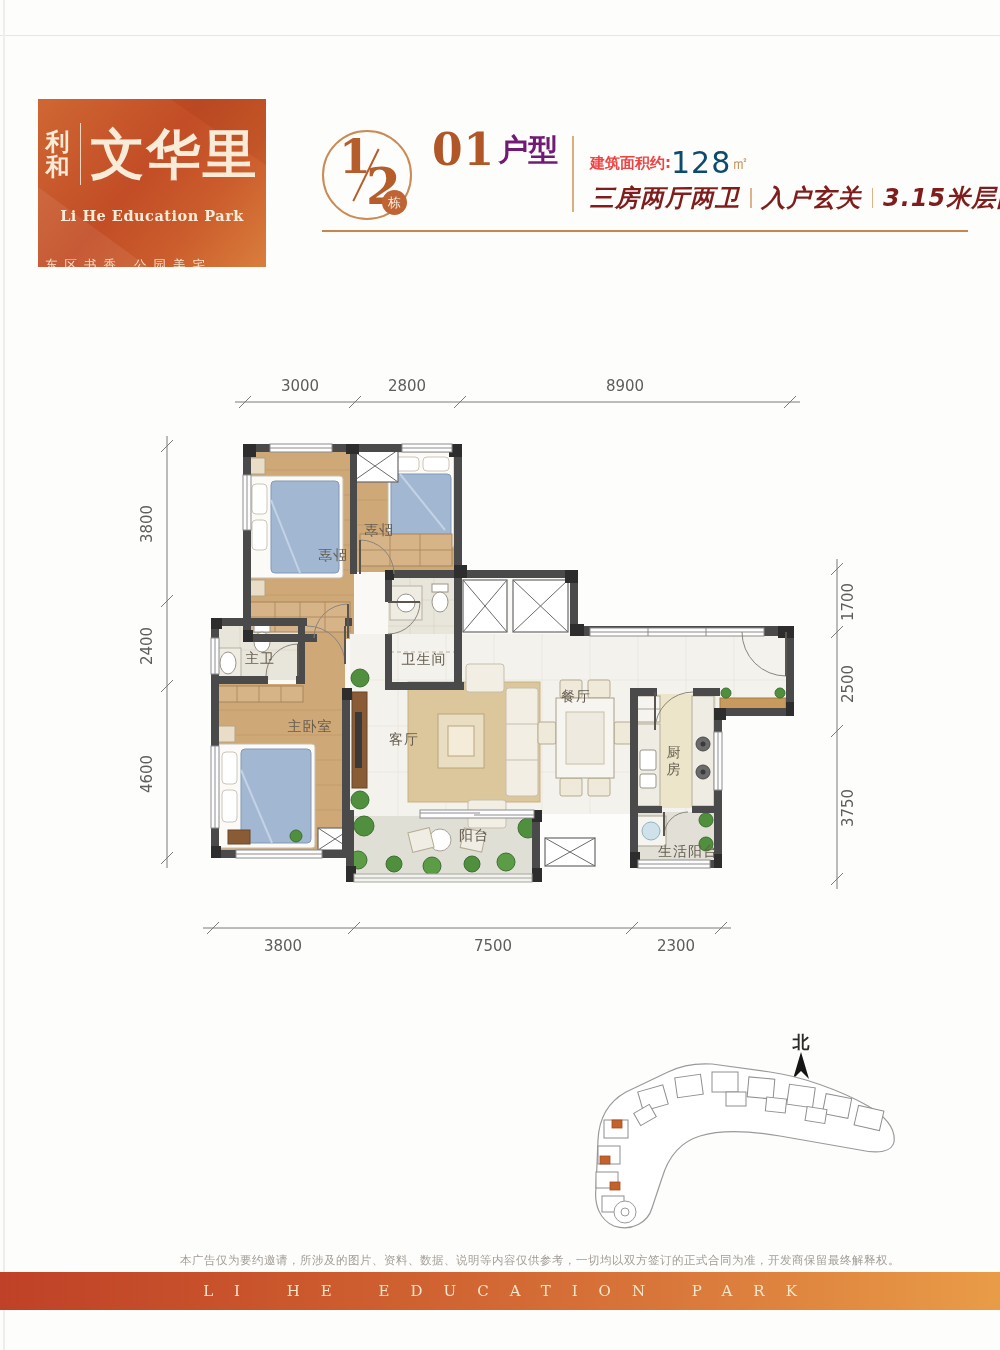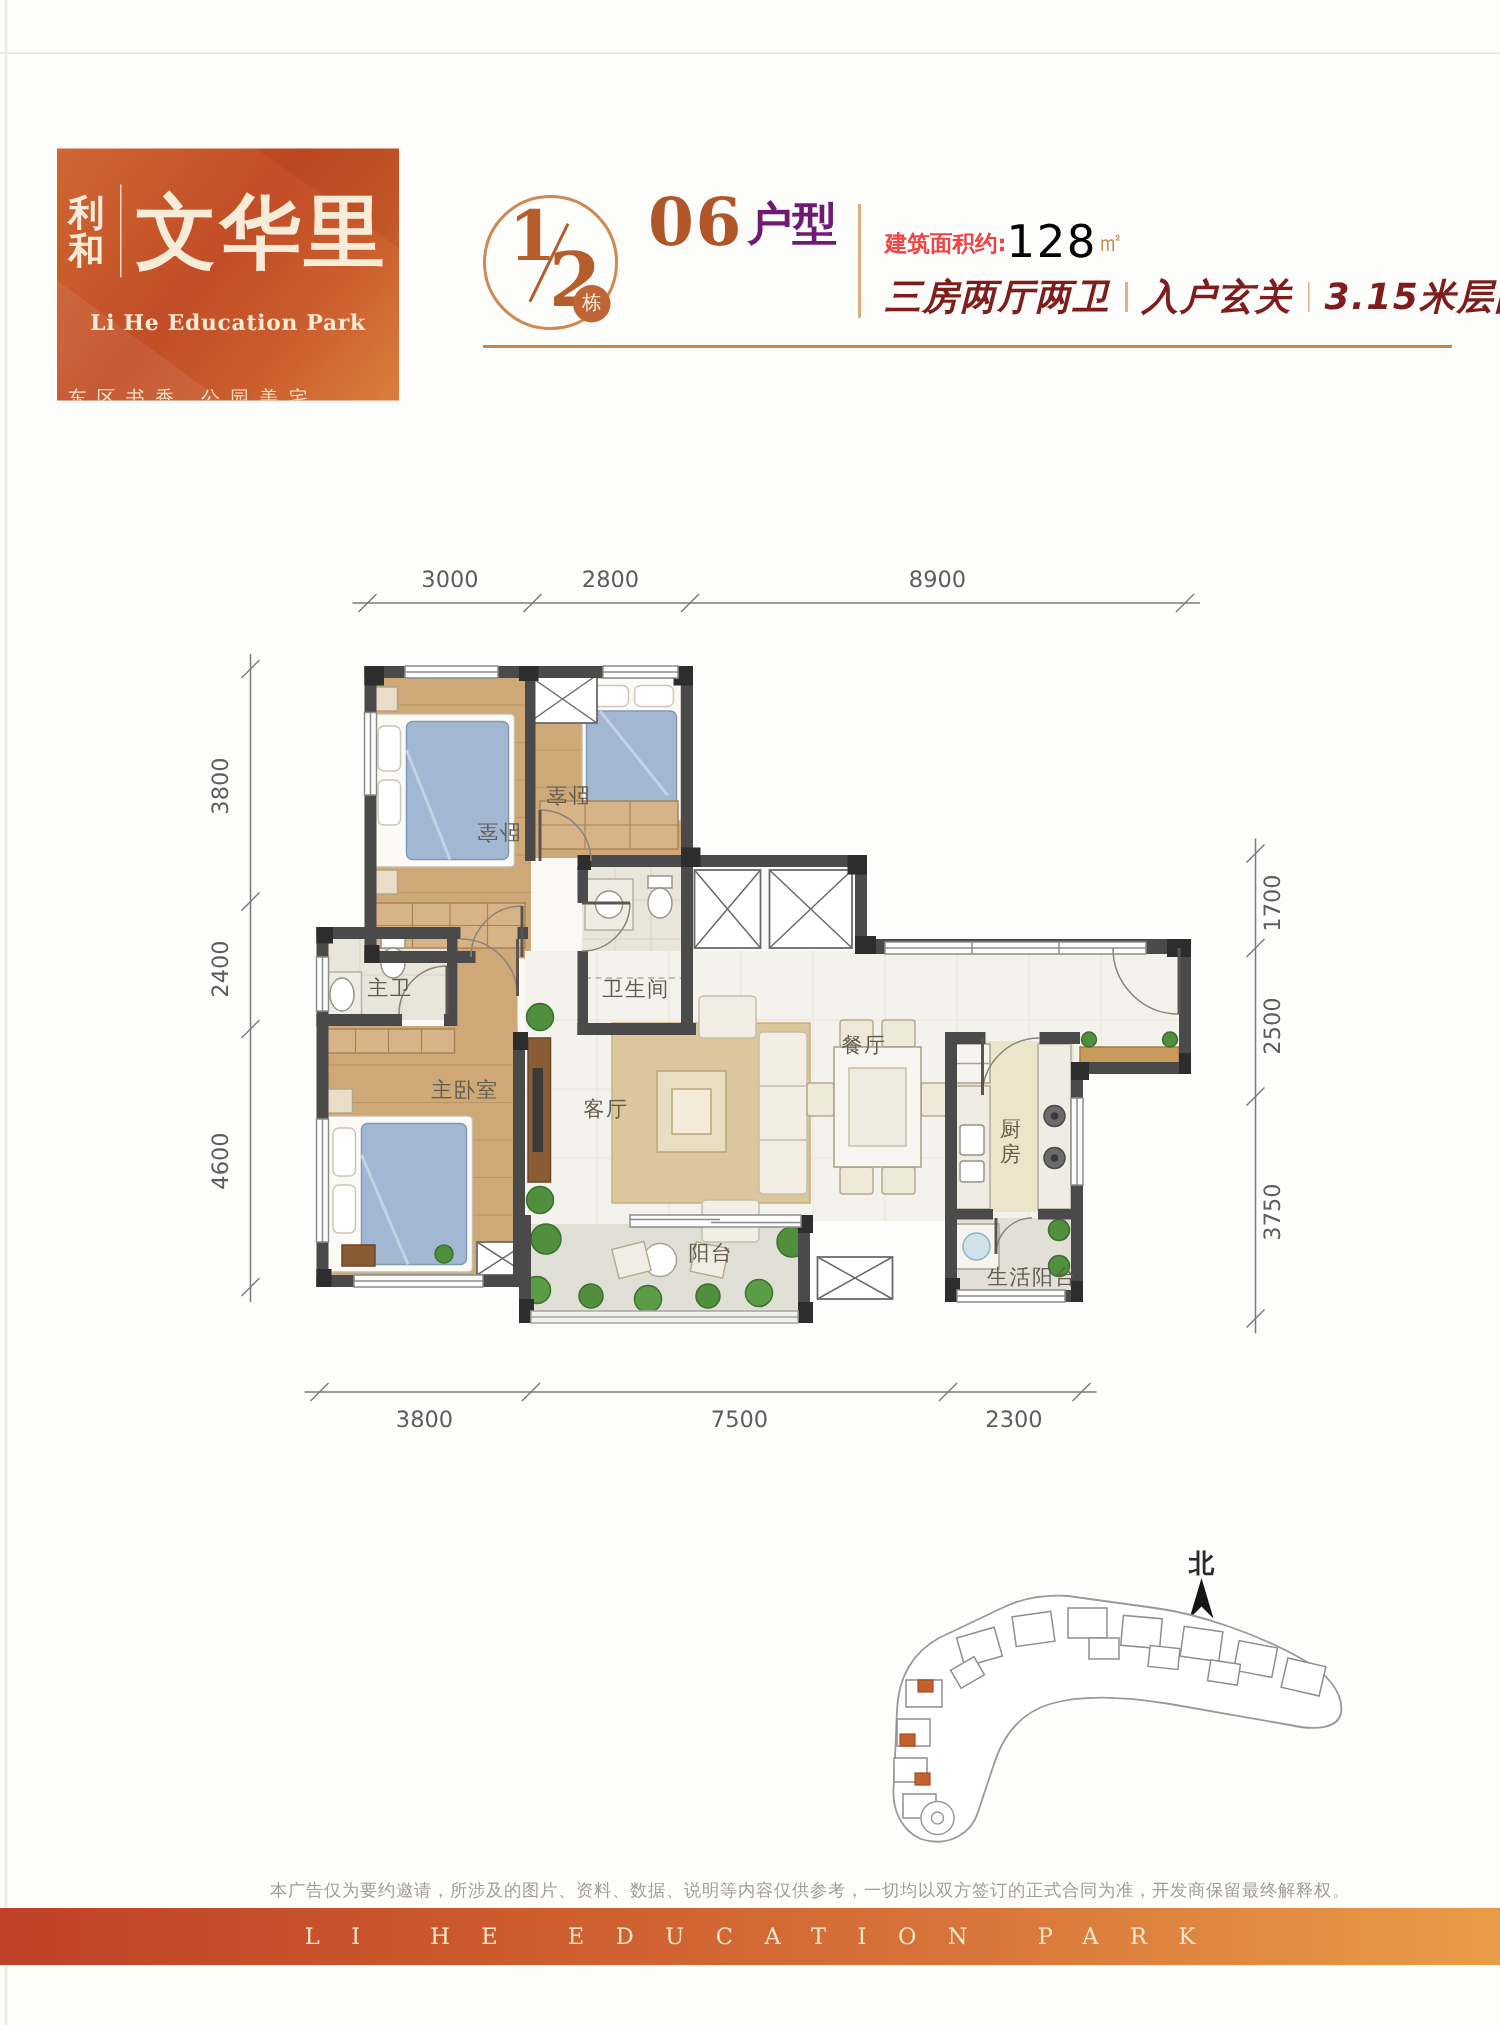--- a/index.html
+++ b/index.html
@@ -39,21 +39,21 @@
       background:#bf6434;color:#fbf1e2;font-size:13px;line-height:25px;text-align:center;}
   .unit-types{position:absolute;left:432px;top:126px;}
   .unit-row{height:46px;line-height:46px;white-space:nowrap;}
   .unit-num{font-family:"DejaVu Serif",serif;font-size:44px;font-weight:bold;color:#b05627;
       letter-spacing:1px;vertical-align:middle;}
   .unit-suffix{font-size:30px;font-weight:bold;color:#701a75;vertical-align:middle;margin-left:3px;}
   .hdr-vline{position:absolute;left:572px;top:136px;width:2px;height:76px;background:#dcae7c;}
   .spec{position:absolute;left:590px;top:146px;white-space:nowrap;}
   .spec-line1{height:32px;line-height:32px;}
   .area-label{font-size:15px;font-weight:bold;color:#ef4444;vertical-align:middle;text-align:center;}
-  .area-value{font-size:30px;color:#000000;vertical-align:middle;letter-spacing:1px;text-align:right;}
+  .area-value{font-size:30px;color:#0c4a6e;vertical-align:middle;letter-spacing:1px;text-align:right;}
   .area-unit{font-size:18px;color:#c49057;vertical-align:middle;}
   .spec-line2{margin-top:4px;font-size:24px;font-weight:bold;color:#7f1d1d;letter-spacing:1px;font-style:italic;}
   .pipe{display:inline-block;width:1.5px;height:20px;background:#dcb488;margin:0 10px;vertical-align:-2px;}
   .hdr-underline{position:absolute;left:322px;top:230px;width:646px;height:2px;background:#c9854e;}
 
   
   .disclaimer{position:absolute;left:0;top:1253px;width:1000px;text-align:center;
       font-size:11.5px;color:#a39d96;letter-spacing:0.5px;padding-left:40px;}
   .banner{position:absolute;left:0;top:1272px;width:1000px;height:38px;
       background:linear-gradient(90deg,#bf4127 0%,#cd5c2e 35%,#d8753a 65%,#e99c47 100%);
@@ -88,21 +88,21 @@
   </div>
 
   <div class="block-circle">
     <span class="bc-num1">1</span>
     <span class="bc-slash"></span>
     <span class="bc-num2">2</span>
     <span class="bc-badge">栋</span>
   </div>
   <div class="unit-types">
     <div class="unit-row">
-      <span class="unit-num">06</span><span class="unit-suffix">户型</span>
+      <span class="unit-num">01</span><span class="unit-suffix">户型</span>
     </div>
   </div>
   <div class="hdr-vline"></div>
   <div class="spec">
     <div class="spec-line1">
       <span class="area-label">建筑面积约:</span><span class="area-value">128</span><span class="area-unit">㎡</span>
     </div>
     <div class="spec-line2">
       <span>三房两厅两卫</span><span class="pipe"></span><span>入户玄关</span><span class="pipe"></span><span>3.15米层高</span>
     </div>

